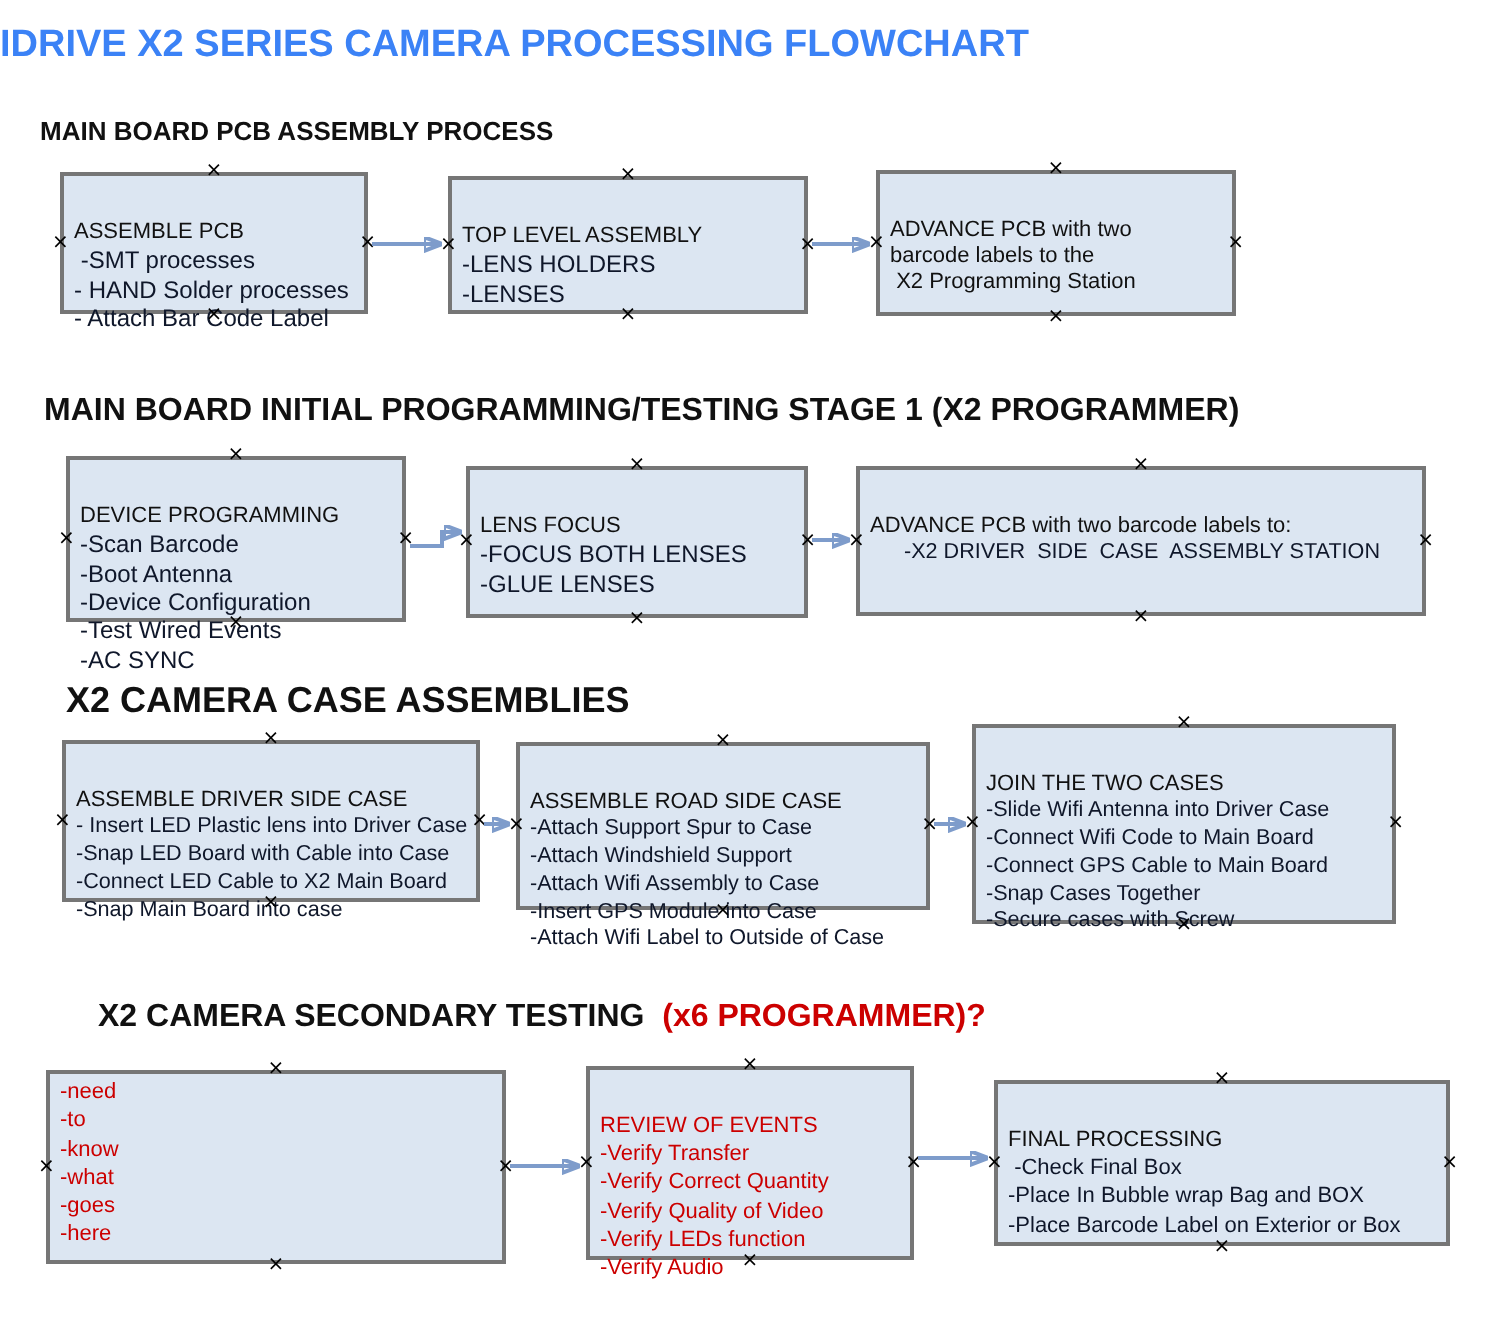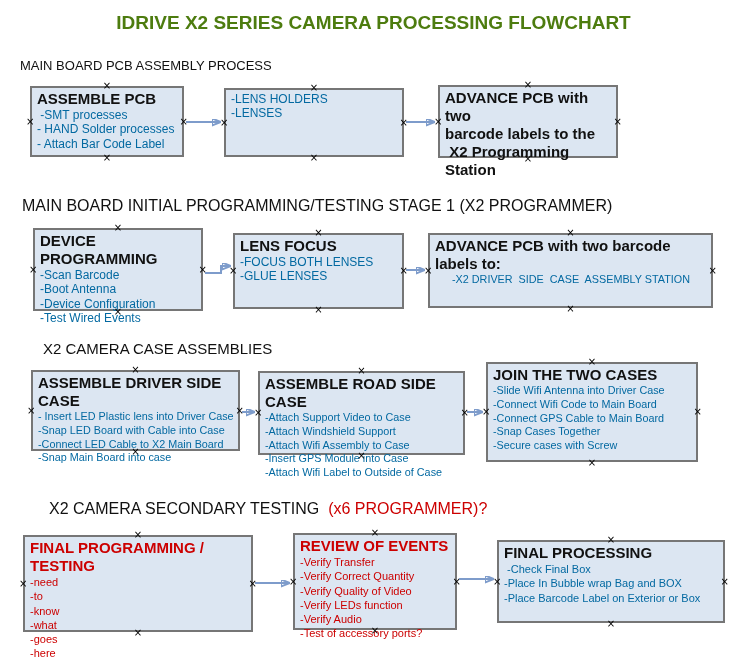--- a/index.html
+++ b/index.html
@@ -1,31 +1,31 @@
 <!DOCTYPE html>
 <html><head>
 <meta charset="utf-8">
 <style>
   html,body{margin:0;padding:0;background:#ffffff;}
   #canvas{
     position:relative;width:747px;height:662px;background:#ffffff;overflow:hidden;
     font-family:"Liberation Sans","DejaVu Sans",sans-serif;color:#000;
   }
   .doc-title{
-    position:absolute;top:12px;left:0;width:747px;text-align:center;
-    font-size:19px;font-weight:bold;letter-spacing:0px;color:#4d7c0f;
-  }
-  .sec-header{position:absolute;font-weight:normal;color:#111;white-space:pre;}
+    position:absolute;top:12px;left:0;width:747px;
+    font-size:19px;font-weight:bold;letter-spacing:0px;color:#3b82f6;
+  }
+  .sec-header{position:absolute;font-weight:bold;color:#111;white-space:pre;}
   .sec-header .red-part{color:#cc0000;}
   .fbox{
     position:absolute;background:#dce6f2;border:2px solid #767676;
     padding:2px 4px 0 5px;box-sizing:border-box;overflow:visible;
   }
-  .fbox-title{font-weight:bold;font-size:15px;line-height:1.2;white-space:pre-wrap;color:#111;}
-  .fbox-item{font-size:12px;line-height:1.2;white-space:pre-wrap;color:#0369a1;}
+  .fbox-title{font-weight:normal;font-size:11px;line-height:1.2;white-space:pre-wrap;color:#111;margin-top:20px;}
+  .fbox-item{font-size:12px;line-height:1.2;white-space:pre-wrap;color:#0f172a;}
   .row3 .fbox-item{font-size:10.8px;line-height:1.28;}
   .row4 .fbox-item{font-size:11px;line-height:1.3;}
   .tightitems .fbox-item{font-size:10.8px;text-align:center;}
   .redbox .fbox-title,.redbox .fbox-item{color:#cc0000;}
   .anchor-handle{
     position:absolute;font-size:10px;line-height:10px;color:#000;
     font-family:"DejaVu Sans",sans-serif;pointer-events:none;
   }
   .h-top{top:-7px;left:50%;transform:translateX(-50%);}
   .h-bottom{bottom:-8px;left:50%;transform:translateX(-50%);}
@@ -48,20 +48,21 @@
     <div class="fbox-item"> -SMT processes</div>
     <div class="fbox-item">- HAND Solder processes</div>
     <div class="fbox-item">- Attach Bar Code Label</div>
   <span class="anchor-handle h-top">×</span>
       <span class="anchor-handle h-bottom">×</span>
       <span class="anchor-handle h-left">×</span>
       <span class="anchor-handle h-right">×</span>
     </div>
 
   <div class="fbox" style="left:224px;top:88px;width:180px;height:69px;">
+    <div class="fbox-title">TOP LEVEL ASSEMBLY</div>
     <div class="fbox-item">-LENS HOLDERS</div>
     <div class="fbox-item">-LENSES</div>
   <span class="anchor-handle h-top">×</span>
       <span class="anchor-handle h-bottom">×</span>
       <span class="anchor-handle h-left">×</span>
       <span class="anchor-handle h-right">×</span>
     </div>
 
   <div class="fbox" style="left:438px;top:85px;width:180px;height:73px;">
     <div class="fbox-title">ADVANCE PCB with two
@@ -74,20 +75,21 @@
     </div>
 
   <div class="sec-header" style="left:22px;top:197px;font-size:16px;text-align:center;">MAIN BOARD INITIAL PROGRAMMING/TESTING STAGE 1 (X2 PROGRAMMER)</div>
 
   <div class="fbox" style="left:33px;top:228px;width:170px;height:83px;">
     <div class="fbox-title">DEVICE PROGRAMMING</div>
     <div class="fbox-item">-Scan Barcode</div>
     <div class="fbox-item">-Boot Antenna</div>
     <div class="fbox-item">-Device Configuration</div>
     <div class="fbox-item">-Test Wired Events</div>
+    <div class="fbox-item">-AC SYNC</div>
   <span class="anchor-handle h-top">×</span>
       <span class="anchor-handle h-bottom">×</span>
       <span class="anchor-handle h-left">×</span>
       <span class="anchor-handle h-right">×</span>
     </div>
 
   <div class="fbox" style="left:233px;top:233px;width:171px;height:76px;">
     <div class="fbox-title">LENS FOCUS</div>
     <div class="fbox-item">-FOCUS BOTH LENSES</div>
     <div class="fbox-item">-GLUE LENSES</div>
@@ -99,37 +101,37 @@
 
   <div class="fbox tightitems" style="left:428px;top:233px;width:285px;height:75px;">
     <div class="fbox-title">ADVANCE PCB with two barcode labels to:</div>
     <div class="fbox-item">-X2 DRIVER  SIDE  CASE  ASSEMBLY STATION</div>
   <span class="anchor-handle h-top">×</span>
       <span class="anchor-handle h-bottom">×</span>
       <span class="anchor-handle h-left">×</span>
       <span class="anchor-handle h-right">×</span>
     </div>
 
-  <div class="sec-header" style="left:33px;top:340px;font-size:15px;margin-left:10px;">X2 CAMERA CASE ASSEMBLIES</div>
+  <div class="sec-header" style="left:33px;top:340px;font-size:18px;">X2 CAMERA CASE ASSEMBLIES</div>
 
   <div class="fbox row3" style="left:31px;top:370px;width:209px;height:81px;">
     <div class="fbox-title">ASSEMBLE DRIVER SIDE CASE</div>
     <div class="fbox-item">- Insert LED Plastic lens into Driver Case</div>
     <div class="fbox-item">-Snap LED Board with Cable into Case</div>
     <div class="fbox-item">-Connect LED Cable to X2 Main Board</div>
     <div class="fbox-item">-Snap Main Board into case</div>
   <span class="anchor-handle h-top">×</span>
       <span class="anchor-handle h-bottom">×</span>
       <span class="anchor-handle h-left">×</span>
       <span class="anchor-handle h-right">×</span>
     </div>
 
   <div class="fbox row3" style="left:258px;top:371px;width:207px;height:84px;">
     <div class="fbox-title">ASSEMBLE ROAD SIDE CASE</div>
-    <div class="fbox-item">-Attach Support Video to Case</div>
+    <div class="fbox-item">-Attach Support Spur to Case</div>
     <div class="fbox-item">-Attach Windshield Support</div>
     <div class="fbox-item">-Attach Wifi Assembly to Case</div>
     <div class="fbox-item">-Insert GPS Module into Case</div>
     <div class="fbox-item">-Attach Wifi Label to Outside of Case</div>
   <span class="anchor-handle h-top">×</span>
       <span class="anchor-handle h-bottom">×</span>
       <span class="anchor-handle h-left">×</span>
       <span class="anchor-handle h-right">×</span>
     </div>
 
@@ -142,41 +144,39 @@
     <div class="fbox-item">-Secure cases with Screw</div>
   <span class="anchor-handle h-top">×</span>
       <span class="anchor-handle h-bottom">×</span>
       <span class="anchor-handle h-left">×</span>
       <span class="anchor-handle h-right">×</span>
     </div>
 
   <div class="sec-header" style="left:49px;top:486px;font-size:16px;margin-top:14px;"><span>X2 CAMERA SECONDARY TESTING </span><span class="red-part"> (x6 PROGRAMMER)?</span></div>
 
   <div class="fbox row4 redbox" style="left:23px;top:535px;width:230px;height:97px;">
-    <div class="fbox-title">FINAL PROGRAMMING / TESTING</div>
     <div class="fbox-item">-need</div>
     <div class="fbox-item">-to</div>
     <div class="fbox-item">-know</div>
     <div class="fbox-item">-what</div>
     <div class="fbox-item">-goes</div>
     <div class="fbox-item">-here</div>
   <span class="anchor-handle h-top">×</span>
       <span class="anchor-handle h-bottom">×</span>
       <span class="anchor-handle h-left">×</span>
       <span class="anchor-handle h-right">×</span>
     </div>
 
   <div class="fbox row4 redbox" style="left:293px;top:533px;width:164px;height:97px;">
     <div class="fbox-title">REVIEW OF EVENTS</div>
     <div class="fbox-item">-Verify Transfer</div>
     <div class="fbox-item">-Verify Correct Quantity</div>
     <div class="fbox-item">-Verify Quality of Video</div>
     <div class="fbox-item">-Verify LEDs function</div>
     <div class="fbox-item">-Verify Audio</div>
-    <div class="fbox-item">-Test of accessory ports?</div>
   <span class="anchor-handle h-top">×</span>
       <span class="anchor-handle h-bottom">×</span>
       <span class="anchor-handle h-left">×</span>
       <span class="anchor-handle h-right">×</span>
     </div>
 
   <div class="fbox row4" style="left:497px;top:540px;width:228px;height:83px;">
     <div class="fbox-title">FINAL PROCESSING</div>
     <div class="fbox-item"> -Check Final Box</div>
     <div class="fbox-item">-Place In Bubble wrap Bag and BOX</div>

